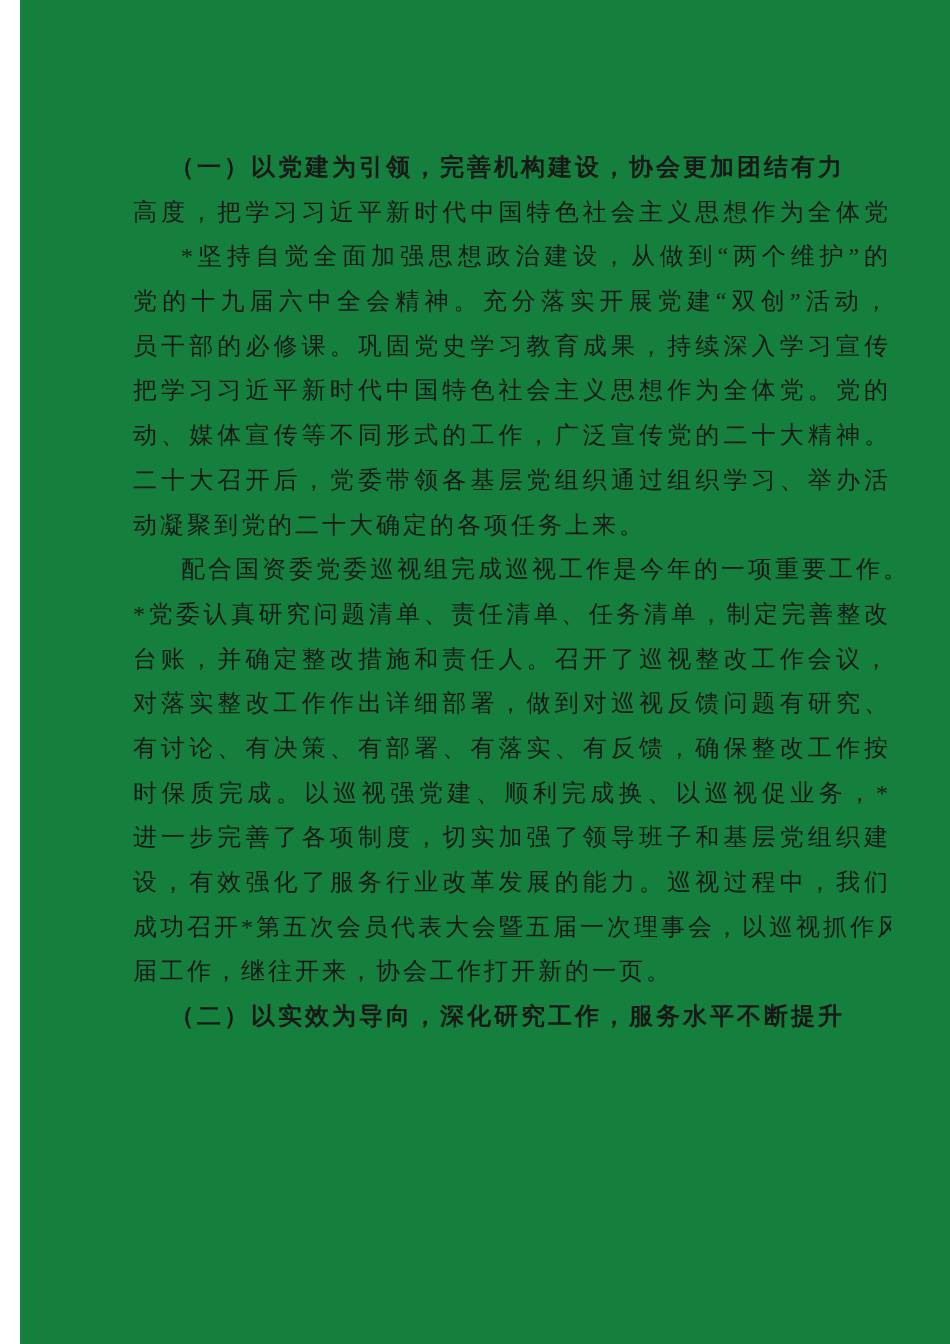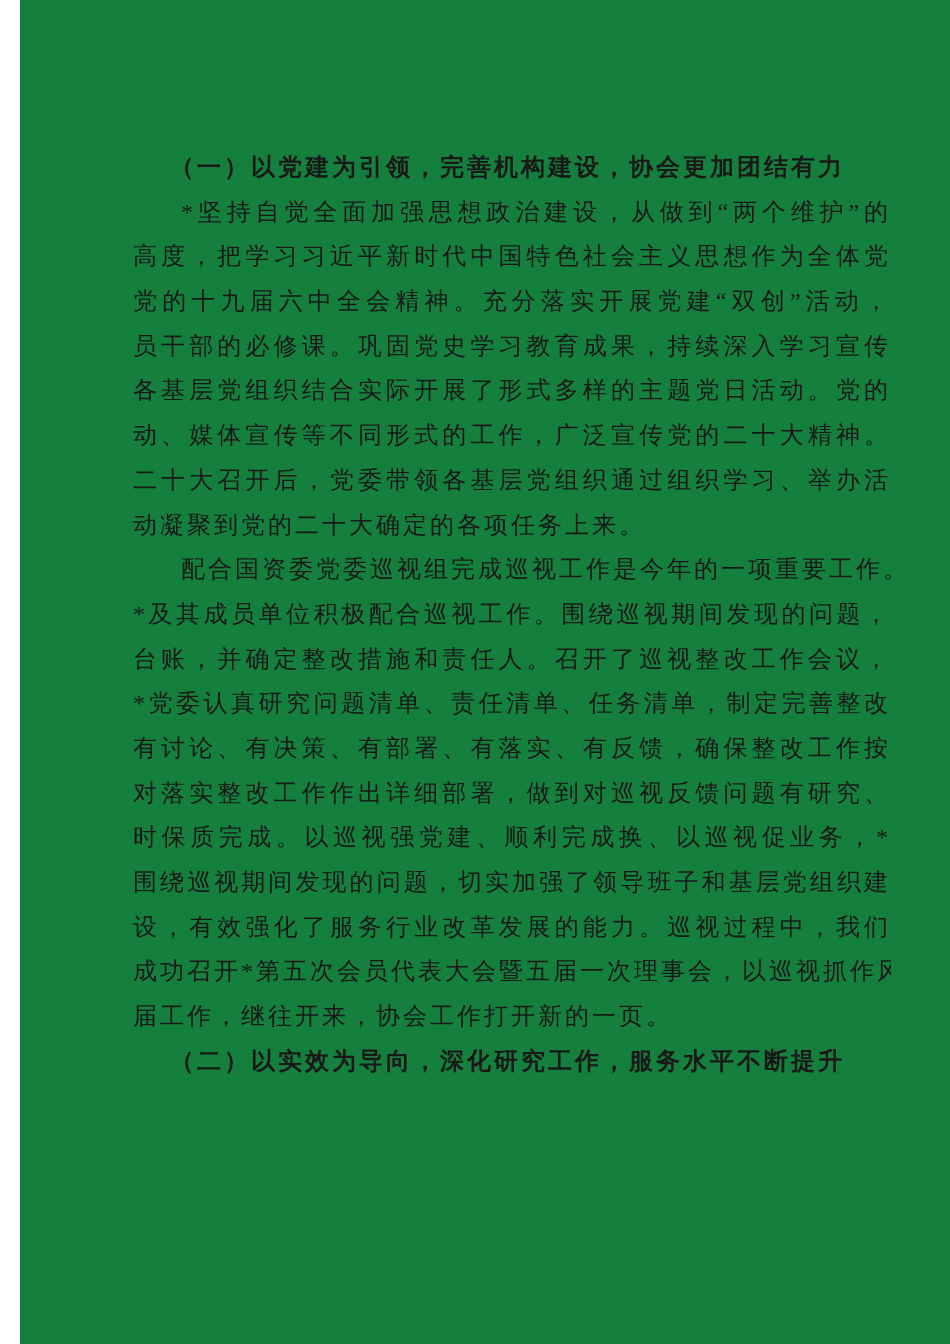--- a/index.html
+++ b/index.html
@@ -58,37 +58,36 @@
     white-space: nowrap;
   }
 </style>
 </head>
 <body style="color: rgb(24, 24, 24); background: rgb(255, 255, 255);">
 
 <div class="page">
   <div class="textblock" id="doc">
       <div class="heading">（一）以党建为引领，完善机构建设，协会更加团结有力</div>
       <div class="paragraph">
+        <div class="line">高度，把学习习近平新时代中国特色社会主义思想作为全体党</div>
         <div class="line indent">*坚持自觉全面加强思想政治建设，从做到“两个维护”的</div>
-        <div class="line">高度，把学习习近平新时代中国特色社会主义思想作为全体党</div>
         <div class="line">党的十九届六中全会精神。充分落实开展党建“双创”活动，</div>
         <div class="line">员干部的必修课。巩固党史学习教育成果，持续深入学习宣传</div>
-        <div class="line">各基层党组织结合实际开展了形式多样的主题党日活动。党的</div>
+        <div class="line">把学习习近平新时代中国特色社会主义思想作为全体党。党的</div>
         <div class="line">动、媒体宣传等不同形式的工作，广泛宣传党的二十大精神。</div>
         <div class="line">二十大召开后，党委带领各基层党组织通过组织学习、举办活</div>
         <div class="line last">动凝聚到党的二十大确定的各项任务上来。</div>
       </div>
       <div class="paragraph">
         <div class="line indent">配合国资委党委巡视组完成巡视工作是今年的一项重要工作。</div>
-        <div class="line">*及其成员单位积极配合巡视工作。围绕巡视期间发现的问题，</div>
+        <div class="line">*党委认真研究问题清单、责任清单、任务清单，制定完善整改</div>
         <div class="line">台账，并确定整改措施和责任人。召开了巡视整改工作会议，</div>
-        <div class="line">*党委认真研究问题清单、责任清单、任务清单，制定完善整改</div>
+        <div class="line">对落实整改工作作出详细部署，做到对巡视反馈问题有研究、</div>
         <div class="line">有讨论、有决策、有部署、有落实、有反馈，确保整改工作按</div>
-        <div class="line">对落实整改工作作出详细部署，做到对巡视反馈问题有研究、</div>
         <div class="line">时保质完成。以巡视强党建、顺利完成换、以巡视促业务，*</div>
-        <div class="line">围绕巡视期间发现的问题，切实加强了领导班子和基层党组织建</div>
+        <div class="line">进一步完善了各项制度，切实加强了领导班子和基层党组织建</div>
         <div class="line">设，有效强化了服务行业改革发展的能力。巡视过程中，我们</div>
         <div class="line">成功召开*第五次会员代表大会暨五届一次理事会，以巡视抓作风</div>
         <div class="line last">届工作，继往开来，协会工作打开新的一页。</div>
       </div>
       <div class="heading">（二）以实效为导向，深化研究工作，服务水平不断提升</div>
     </div>
 </div>
 
 </body></html>

